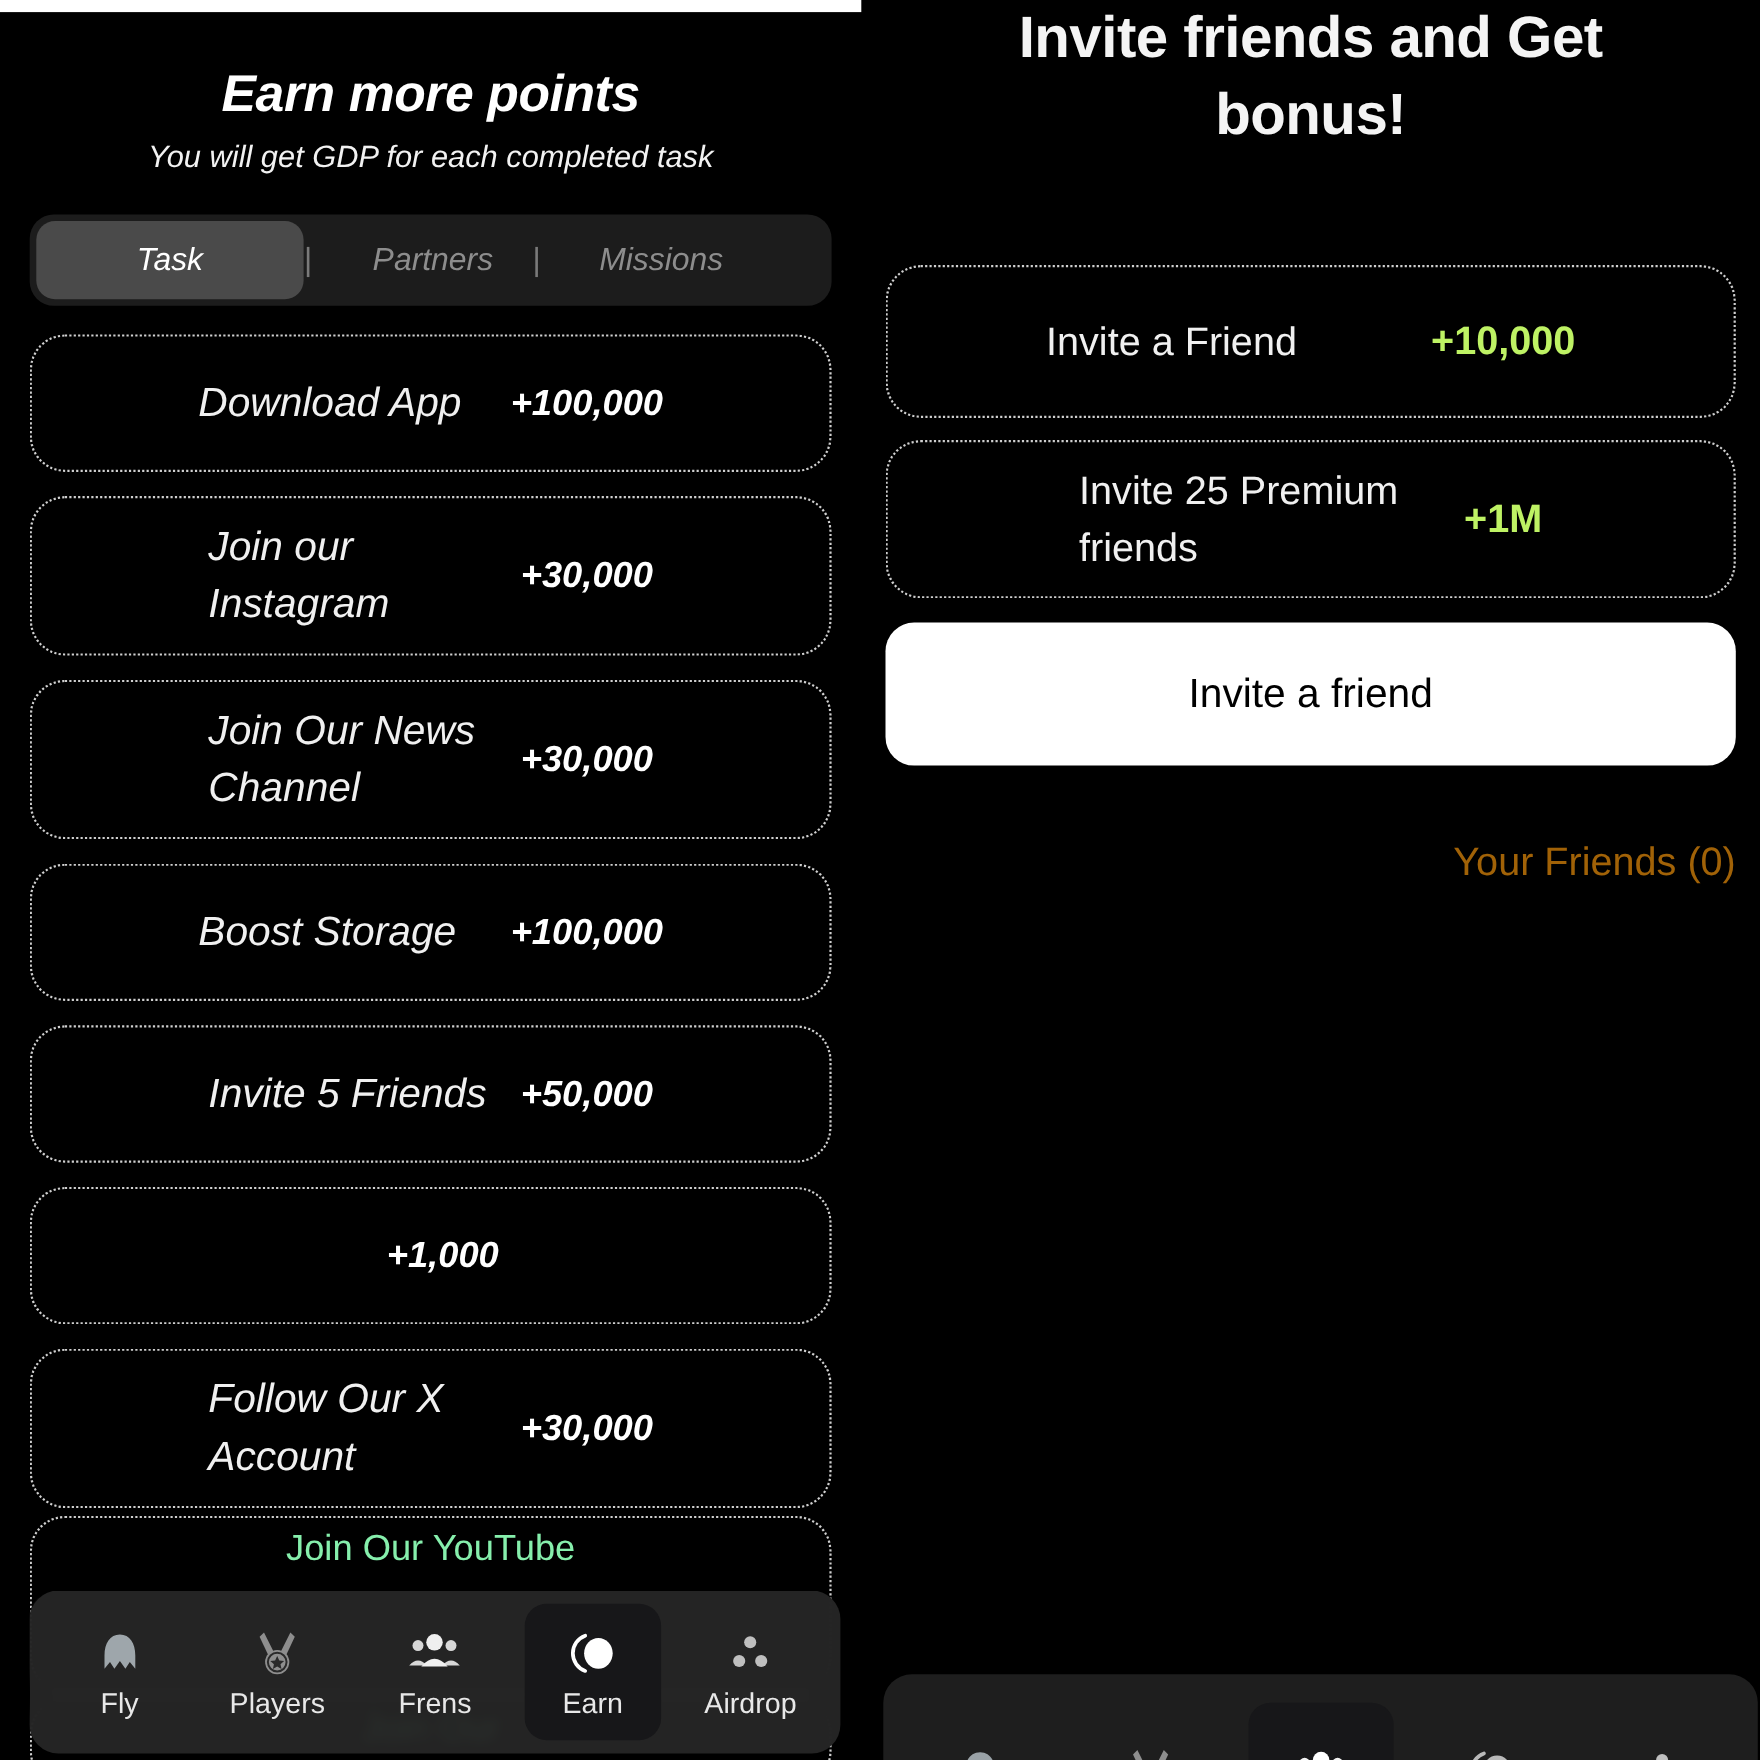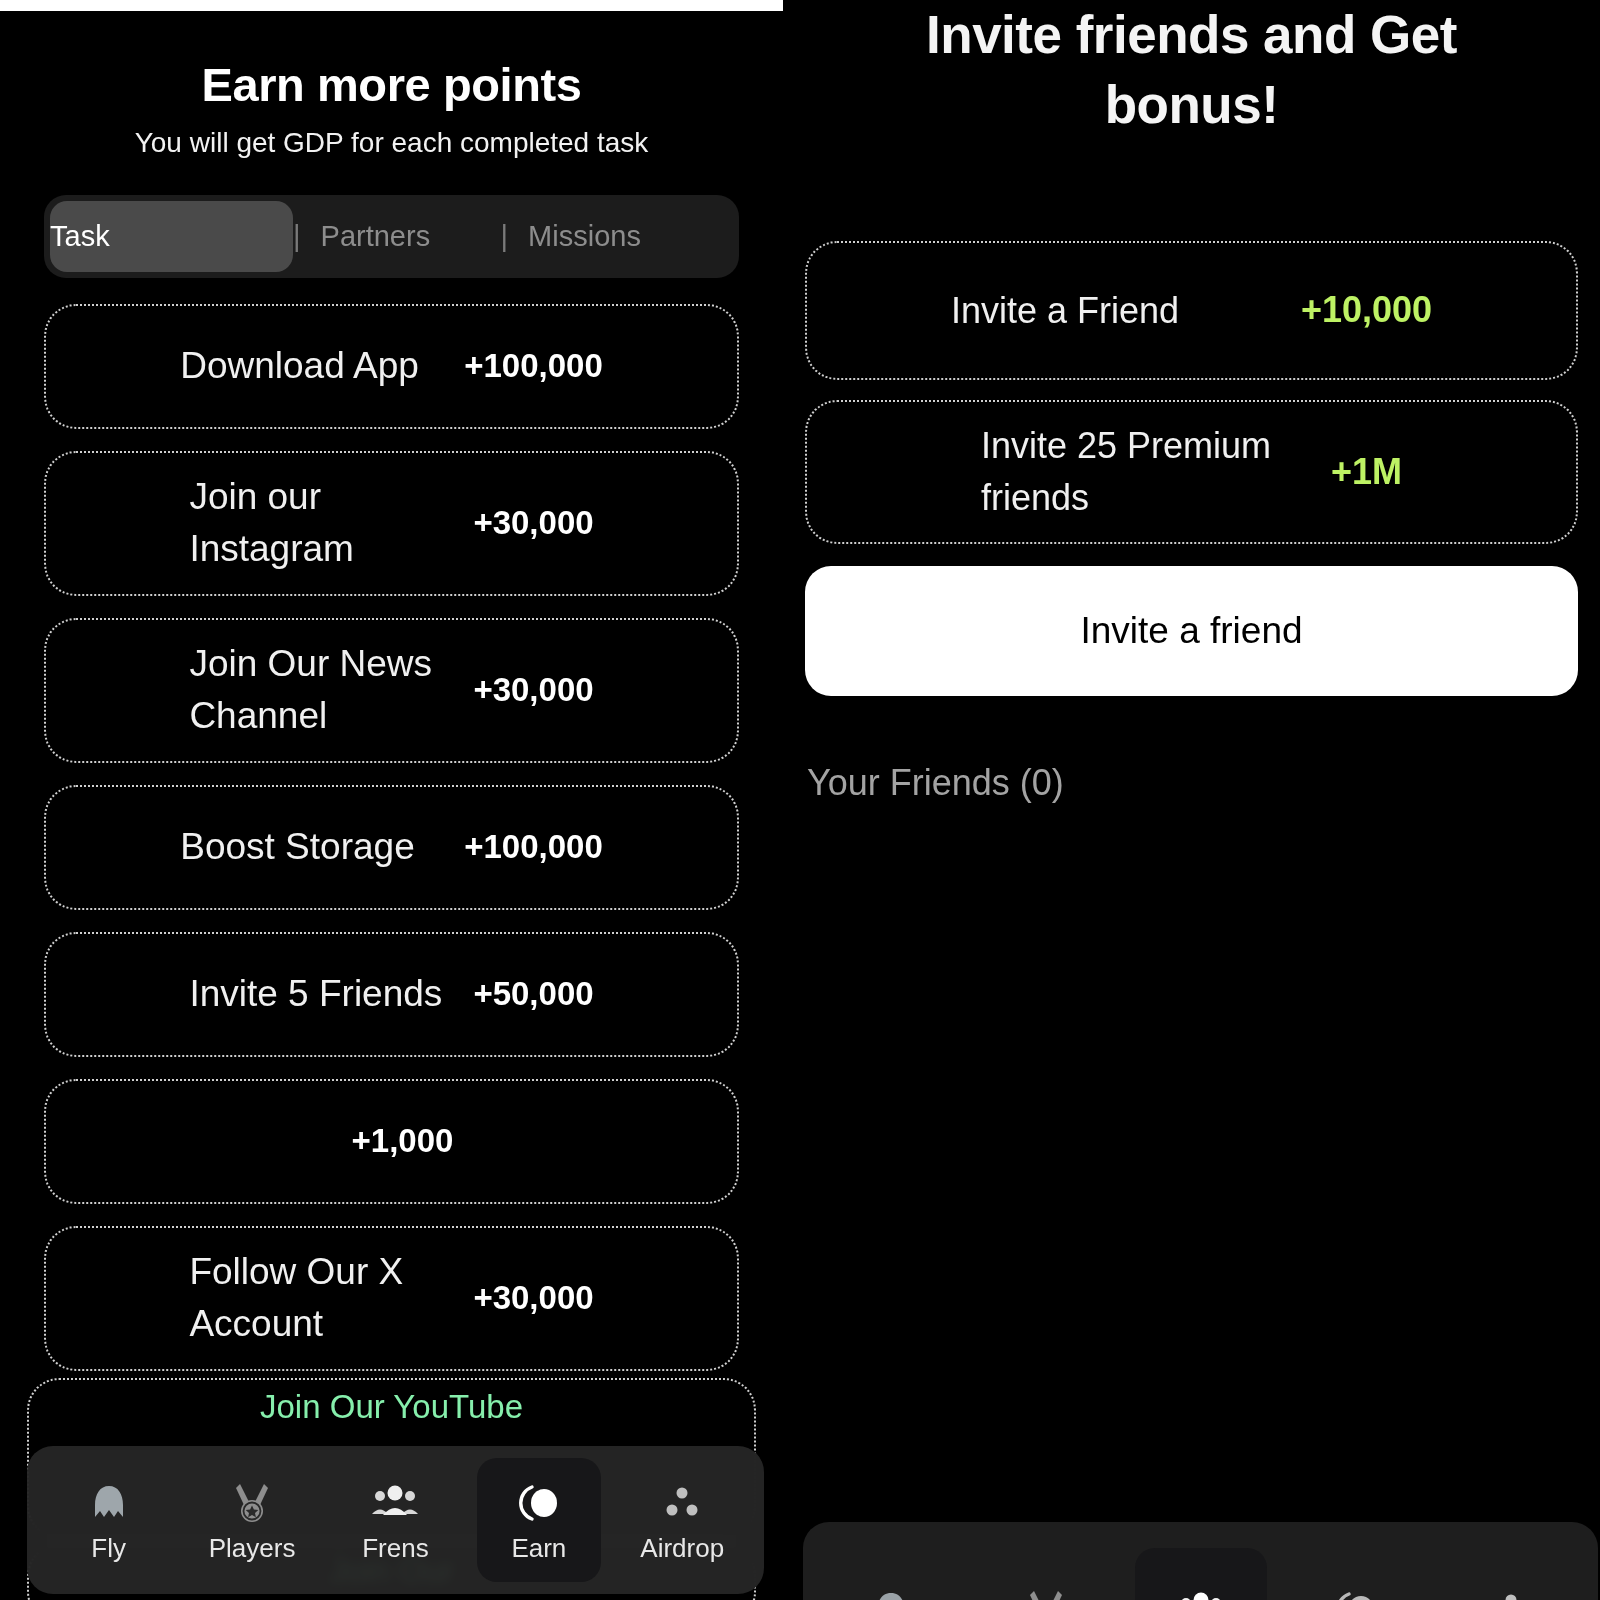--- a/index.html
+++ b/index.html
@@ -29,21 +29,22 @@
     position: relative;
     height: 1600px;
     overflow: hidden;
   }
   .panel-left  { width: 783px; }
   .panel-right { width: 817px; }
 
   .panel-left .scroll {
     position: absolute;
     top: 11px; left: 0; right: 0; bottom: 0;
-    padding: 0 44px;
+    padding: 0 27px;
+    font-style: italic;
   }
   .panel-right .scroll {
     position: absolute;
     top: 0; left: 0; right: 0; bottom: 0;
     padding: 0 22px;
   }
 
   
   .page-title {
     text-align: center;
@@ -81,20 +82,21 @@
     display: flex;
     align-items: center;
     padding: 6px;
     position: relative;
   }
   .tab {
     flex: 0 0 auto;
     height: 71px;
     display: flex;
     align-items: center;
+    justify-content: center;
     color: #8d8d8d;
     font-size: 29px;
     border-radius: 17px;
   }
   .tab.active {
     background: #4a4a4a;
     color: #ffffff;
     width: 243px;
   }
   .tab.t-partners { width: 180px; margin-left: 20px; }
@@ -176,24 +178,25 @@
     color: #000000;
     font-size: 37px;
     font-weight: 400;
     border: none;
     width: 100%;
     font-family: "Liberation Sans", sans-serif;
   }
 
   .friends-head {
     margin-top: 66px;
-    color: #a3a3a3;
+    color: #a16207;
     font-size: 36px;
     font-weight: 400;
     padding-left: 2px;
+    text-align: right;
   }
 
   
   .navbar {
     position: absolute;
     left: 27px;
     bottom: 6px;
     width: 737px;
     height: 148px;
     background: rgba(38,38,38,0.94);

